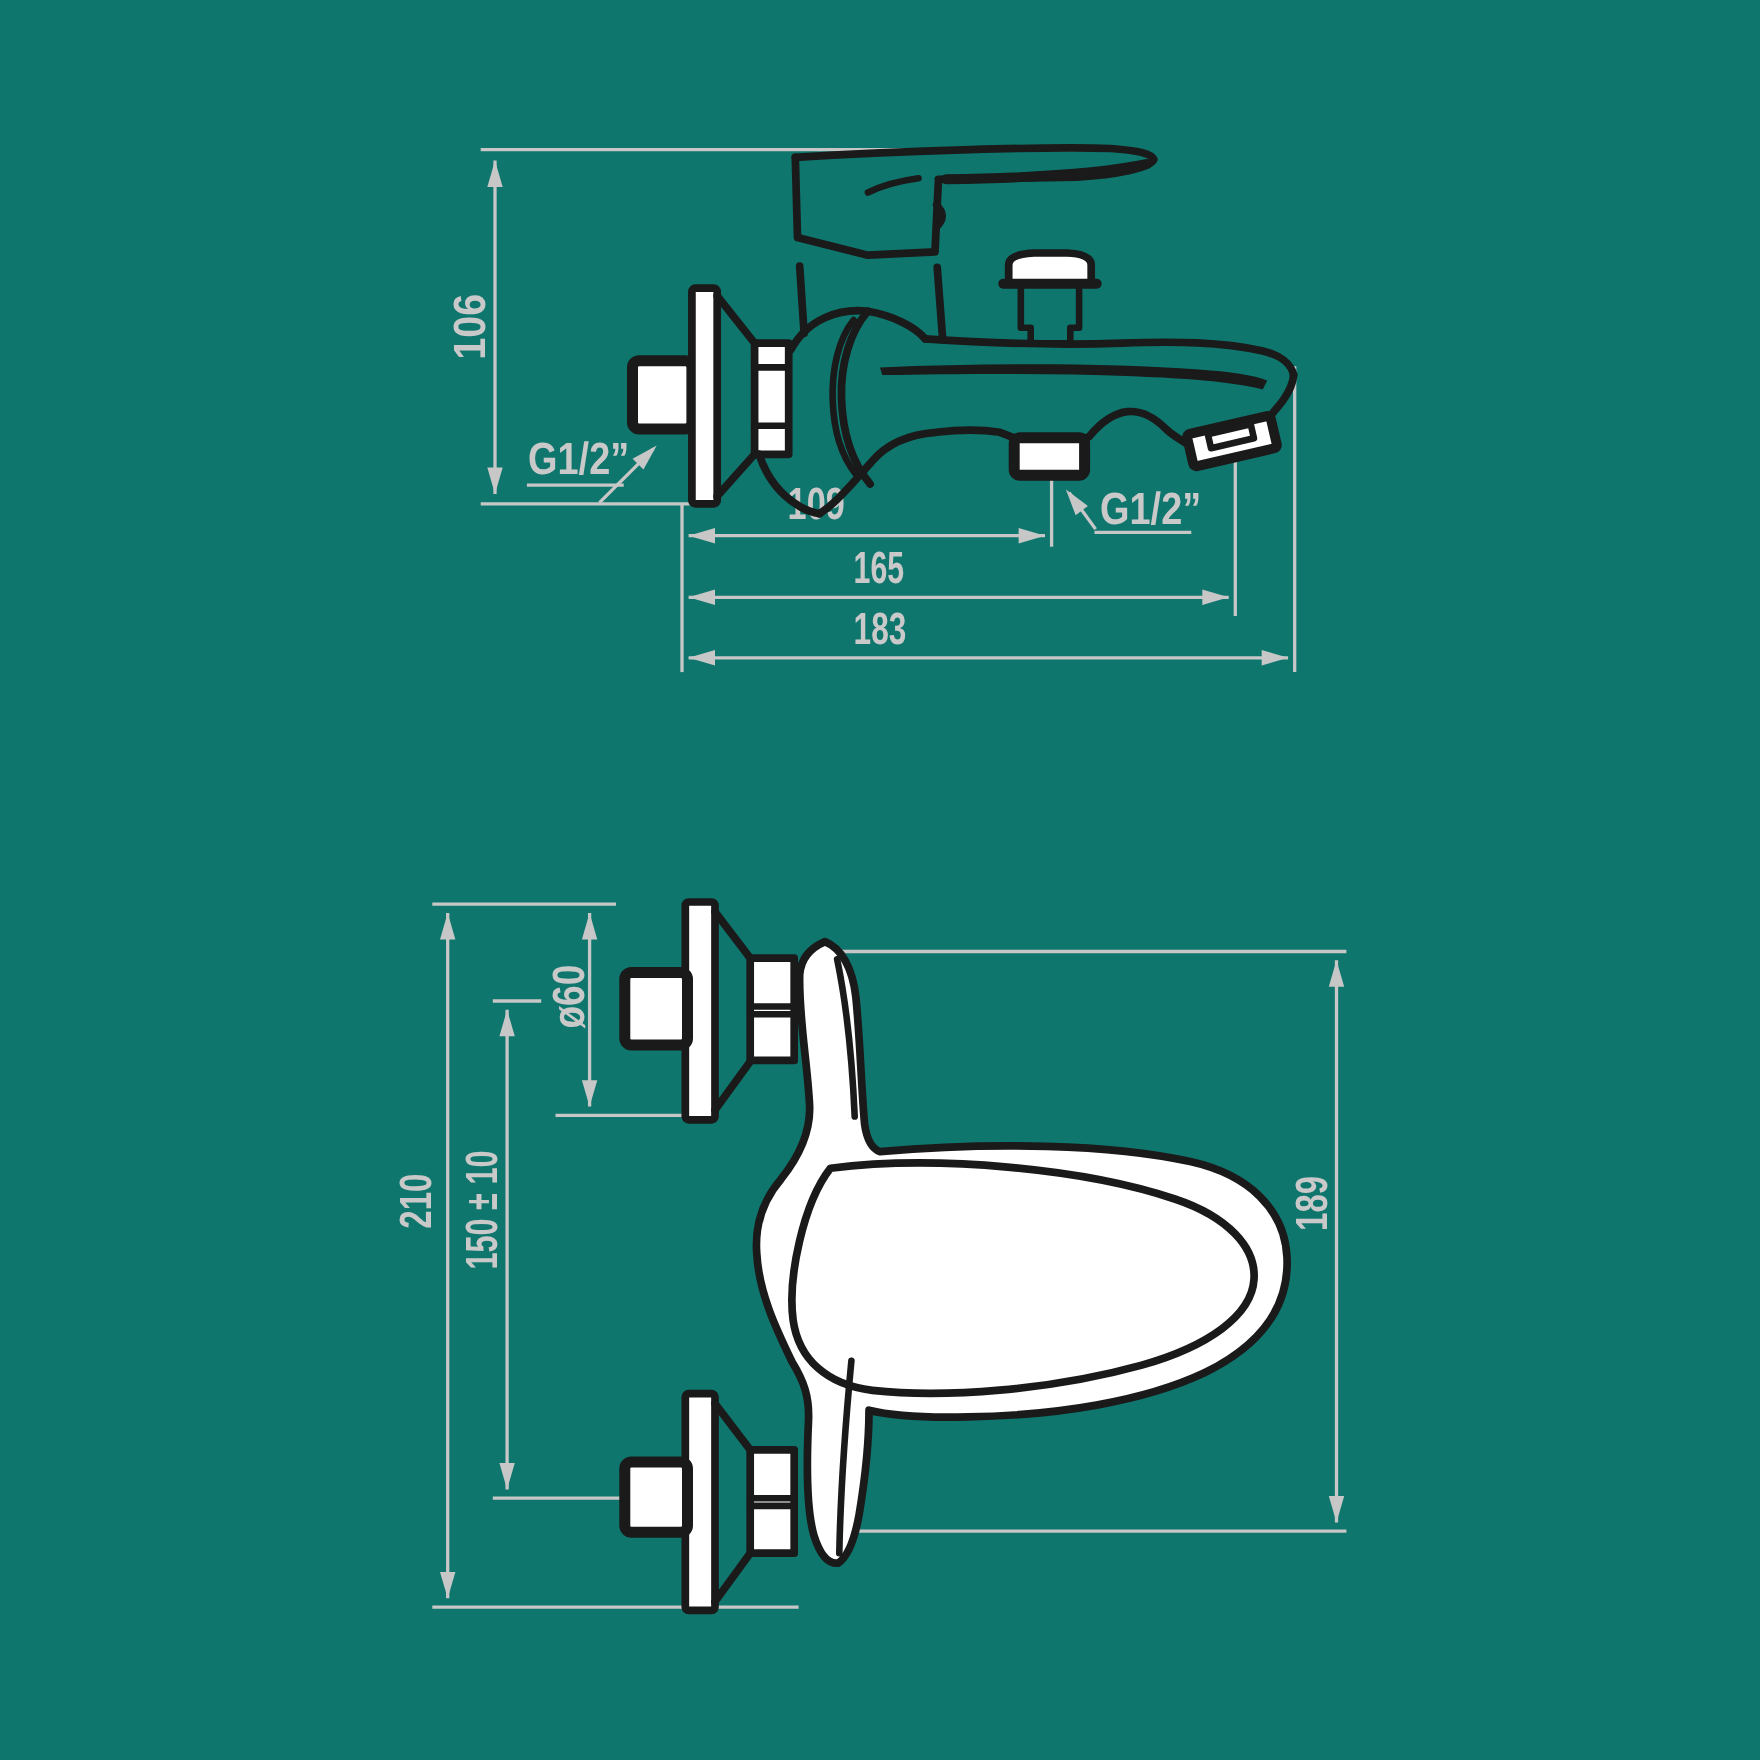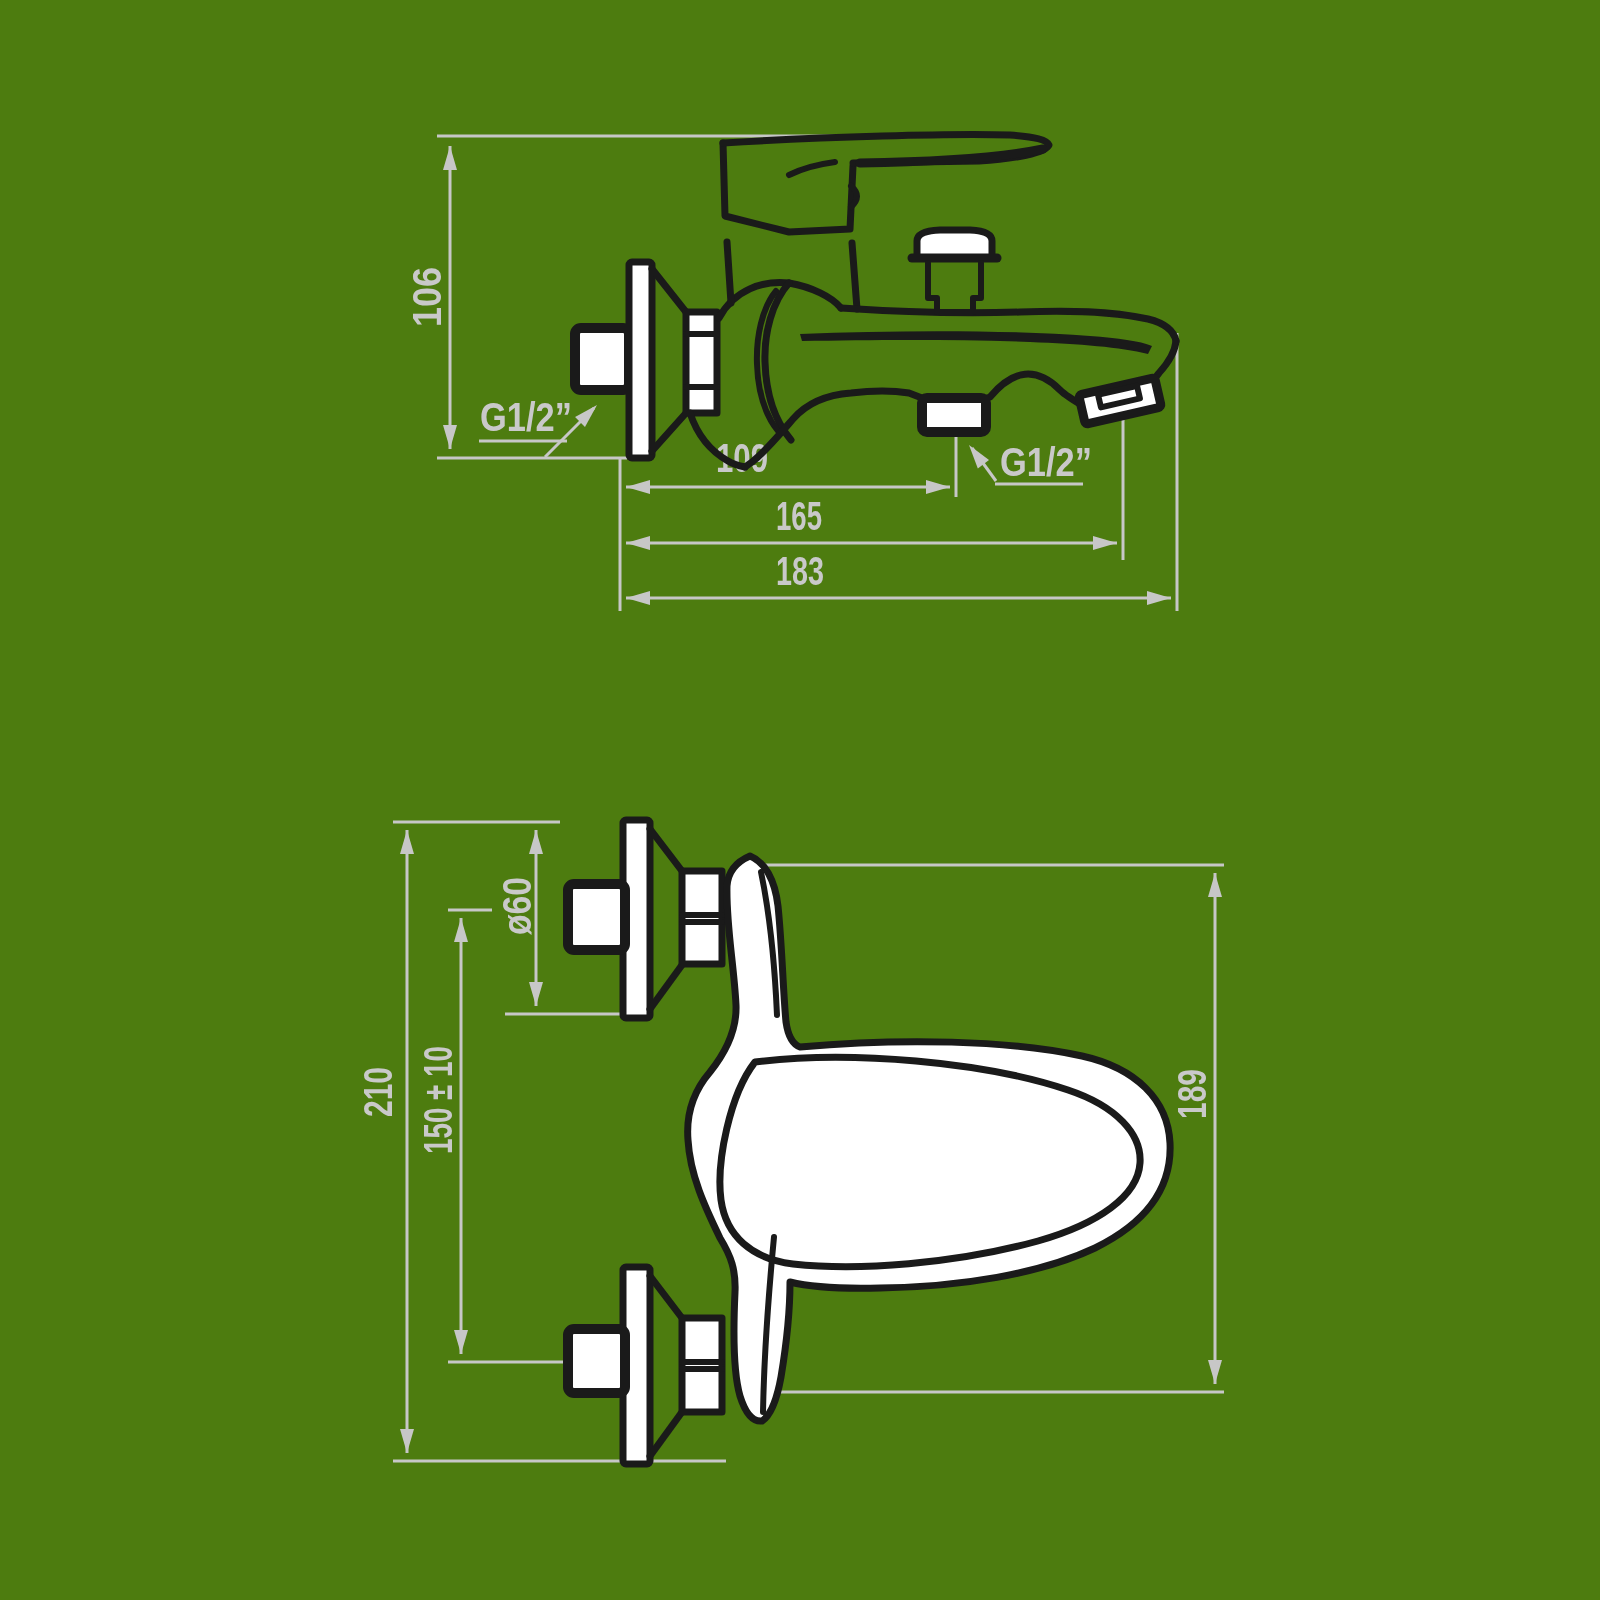--- a/index.html
+++ b/index.html
@@ -1,16 +1,16 @@
 <!DOCTYPE html>
 <html><head>
 <meta charset="utf-8">
 <style>
   html,body{margin:0;padding:0;background:#ffffff;}
-  .canvas{position:relative;width:1600px;height:1600px;background:#4d7c0f;overflow:hidden;
+  .canvas{position:relative;width:1600px;height:1600px;background:#0f766e;overflow:hidden;
           font-family:"Liberation Sans", sans-serif;}
   svg{display:block;}
   
   .dim line, .dim path.lead{stroke:#c7c7c7;stroke-width:3;fill:none;}
   .dim path.head{fill:#c7c7c7;stroke:none;}
   .dim text{fill:#c9c9c9;font-family:"Liberation Sans", sans-serif;
             font-weight:bold;font-size:41px;}
   
   .art path,.art rect,.art line{stroke:#1a1a1a;stroke-width:7;fill:none;
             stroke-linecap:round;stroke-linejoin:round;}

